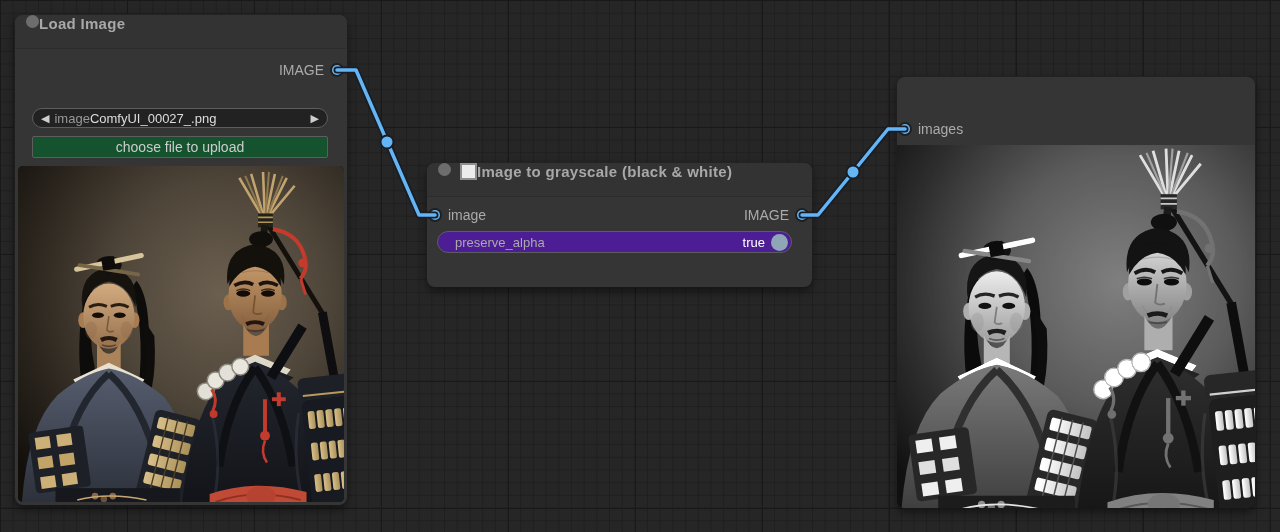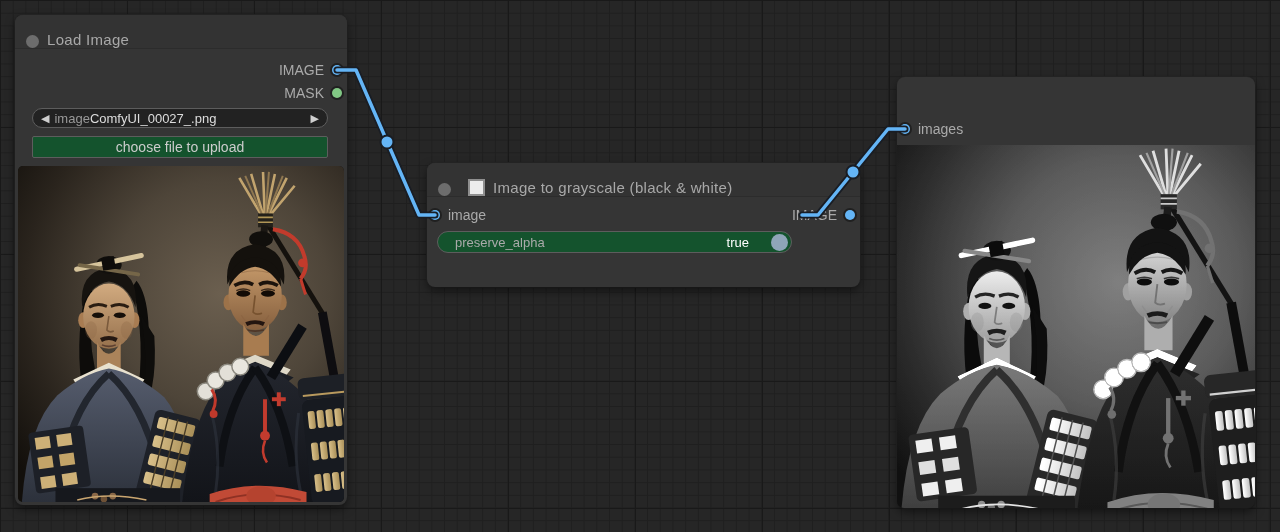--- a/index.html
+++ b/index.html
@@ -15,23 +15,23 @@
     background-size:127px 127px, 127px 127px, 12.7px 12.7px, 12.7px 12.7px;
   }
 
   .node {
     position:absolute; background:#353535; border-radius:8px;
     box-shadow:0 4px 10px rgba(0,0,0,.5), 0 0 0 1px #272727;
   }
   .node-title {
     position:absolute; left:0; right:0; top:0; height:34px;
     background:#333333; border-radius:8px 8px 0 0;
-    display:flex; align-items:flex-end; gap:8px; padding-left:11px;
+    display:flex; align-items:flex-start; gap:0; padding-left:11px;
     color:#a8a8a8; font-size:15px; letter-spacing:.3px;
-    border-bottom:1px solid #2c2c2c; box-sizing:border-box;
+    border-bottom:1px solid #2c2c2c; box-sizing:border-box;font-weight:bold;
   }
   .title-dot { width:13px; height:13px; border-radius:50%; background:#6d6d6d; flex:0 0 auto; }
   .node-icon-square {
     width:13px; height:13px; background:#ececec; border:2px solid #8f8f8f;
     flex:0 0 auto; margin-left:9px;
   }
 
   .slot-row { position:absolute; display:flex; align-items:center; height:22px; font-size:14px; color:#aaaaaa; }
   .slot-dot { width:10px; height:10px; border-radius:50%; box-shadow:0 0 0 2px #202020; flex:0 0 auto; }
   .slot-dot.image-type { background:#64B5F6; }
@@ -50,26 +50,26 @@
   .combo-name { margin-left:5px; color:#999999; }
   .combo-value { flex:1; text-align:left; color:#dddddd; }
 
   .upload-button {
     position:absolute; height:22px; background:#14532d; border:1px solid #5d5d5d;
     border-radius:2px; display:flex; align-items:center; justify-content:center;
     font-size:14px; color:#cccccc; box-sizing:border-box; cursor:pointer;
   }
 
   .toggle-widget {
-    position:absolute; height:22px; background:#14532d; border:1px solid #5d5d5d;
+    position:absolute; height:22px; background:#4c1d95; border:1px solid #5d5d5d;
     border-radius:11px; display:flex; align-items:center; box-sizing:border-box;
     font-size:13px; padding:0 3px 0 17px;
   }
   .toggle-name { color:#aaaaaa; flex:1; }
-  .toggle-value { color:#ffffff; margin-right:22px; }
+  .toggle-value { color:#ffffff; margin-right:6px; }
   .toggle-knob { width:17px; height:17px; border-radius:50%; background:#8fa5b8; }
 
   .node-image { position:absolute; overflow:hidden; background:#111; }
   .node-image svg { display:block; width:100%; height:100%; }
   .img-color { border-radius:5px; }
   .img-gray  { border-radius:0 0 7px 7px; }
   .img-gray svg { filter:grayscale(1) brightness(1.32) contrast(1.04); }
 
   #links-layer { position:absolute; left:0; top:0; pointer-events:none; }
   #links-layer .link-mid { pointer-events:auto; cursor:pointer; }
@@ -266,42 +266,38 @@
 <div class="node" style="left:15px; top:15px; width:332px; height:490px;">
   <div class="node-title">
     <span class="title-dot"></span>
     <span>Load Image</span>
   </div>
 
   <div class="slot-row out-row" style="left:0; right:5px; top:44px;">
     <span class="slot-label">IMAGE</span>
     <span class="slot-dot image-type"></span>
   </div>
-  <div class="slot-row out-row" style="left:0; right:5px; top:67px;">
-    <span class="slot-label">MASK</span>
-    <span class="slot-dot mask-type"></span>
-  </div>
 
   <div class="combo-widget" style="left:17px; top:93px; width:296px;">
     <span class="combo-arrow">◀</span>
     <span class="combo-name">image</span>
     <span class="combo-value">ComfyUI_00027_.png</span>
     <span class="combo-arrow">▶</span>
   </div>
 
   <button class="upload-button" style="left:17px; top:121px; width:296px;">choose file to upload</button>
 
   <div class="node-image img-color" style="left:3px; top:151px; width:326px; height:336px;">
     <svg viewBox="0 0 330 340" preserveAspectRatio="xMidYMid slice">
         <use href="#samurai-scene"></use>
       </svg>
   </div>
 </div>
 
-<div class="node" style="left:427px; top:163px; width:385px; height:124px;padding-left:48px;">
+<div class="node" style="left:427px; top:163px; width:385px; height:124px;">
   <div class="node-title">
     <span class="title-dot"></span>
     <span class="node-icon-square"></span>
     <span>Image to grayscale (black &amp; white)</span>
   </div>
 
   <div class="slot-row in-out-row" style="left:3px; right:5px; top:41px;">
     <span class="in-group">
       <span class="slot-dot image-type"></span>
       <span class="slot-label">image</span>

